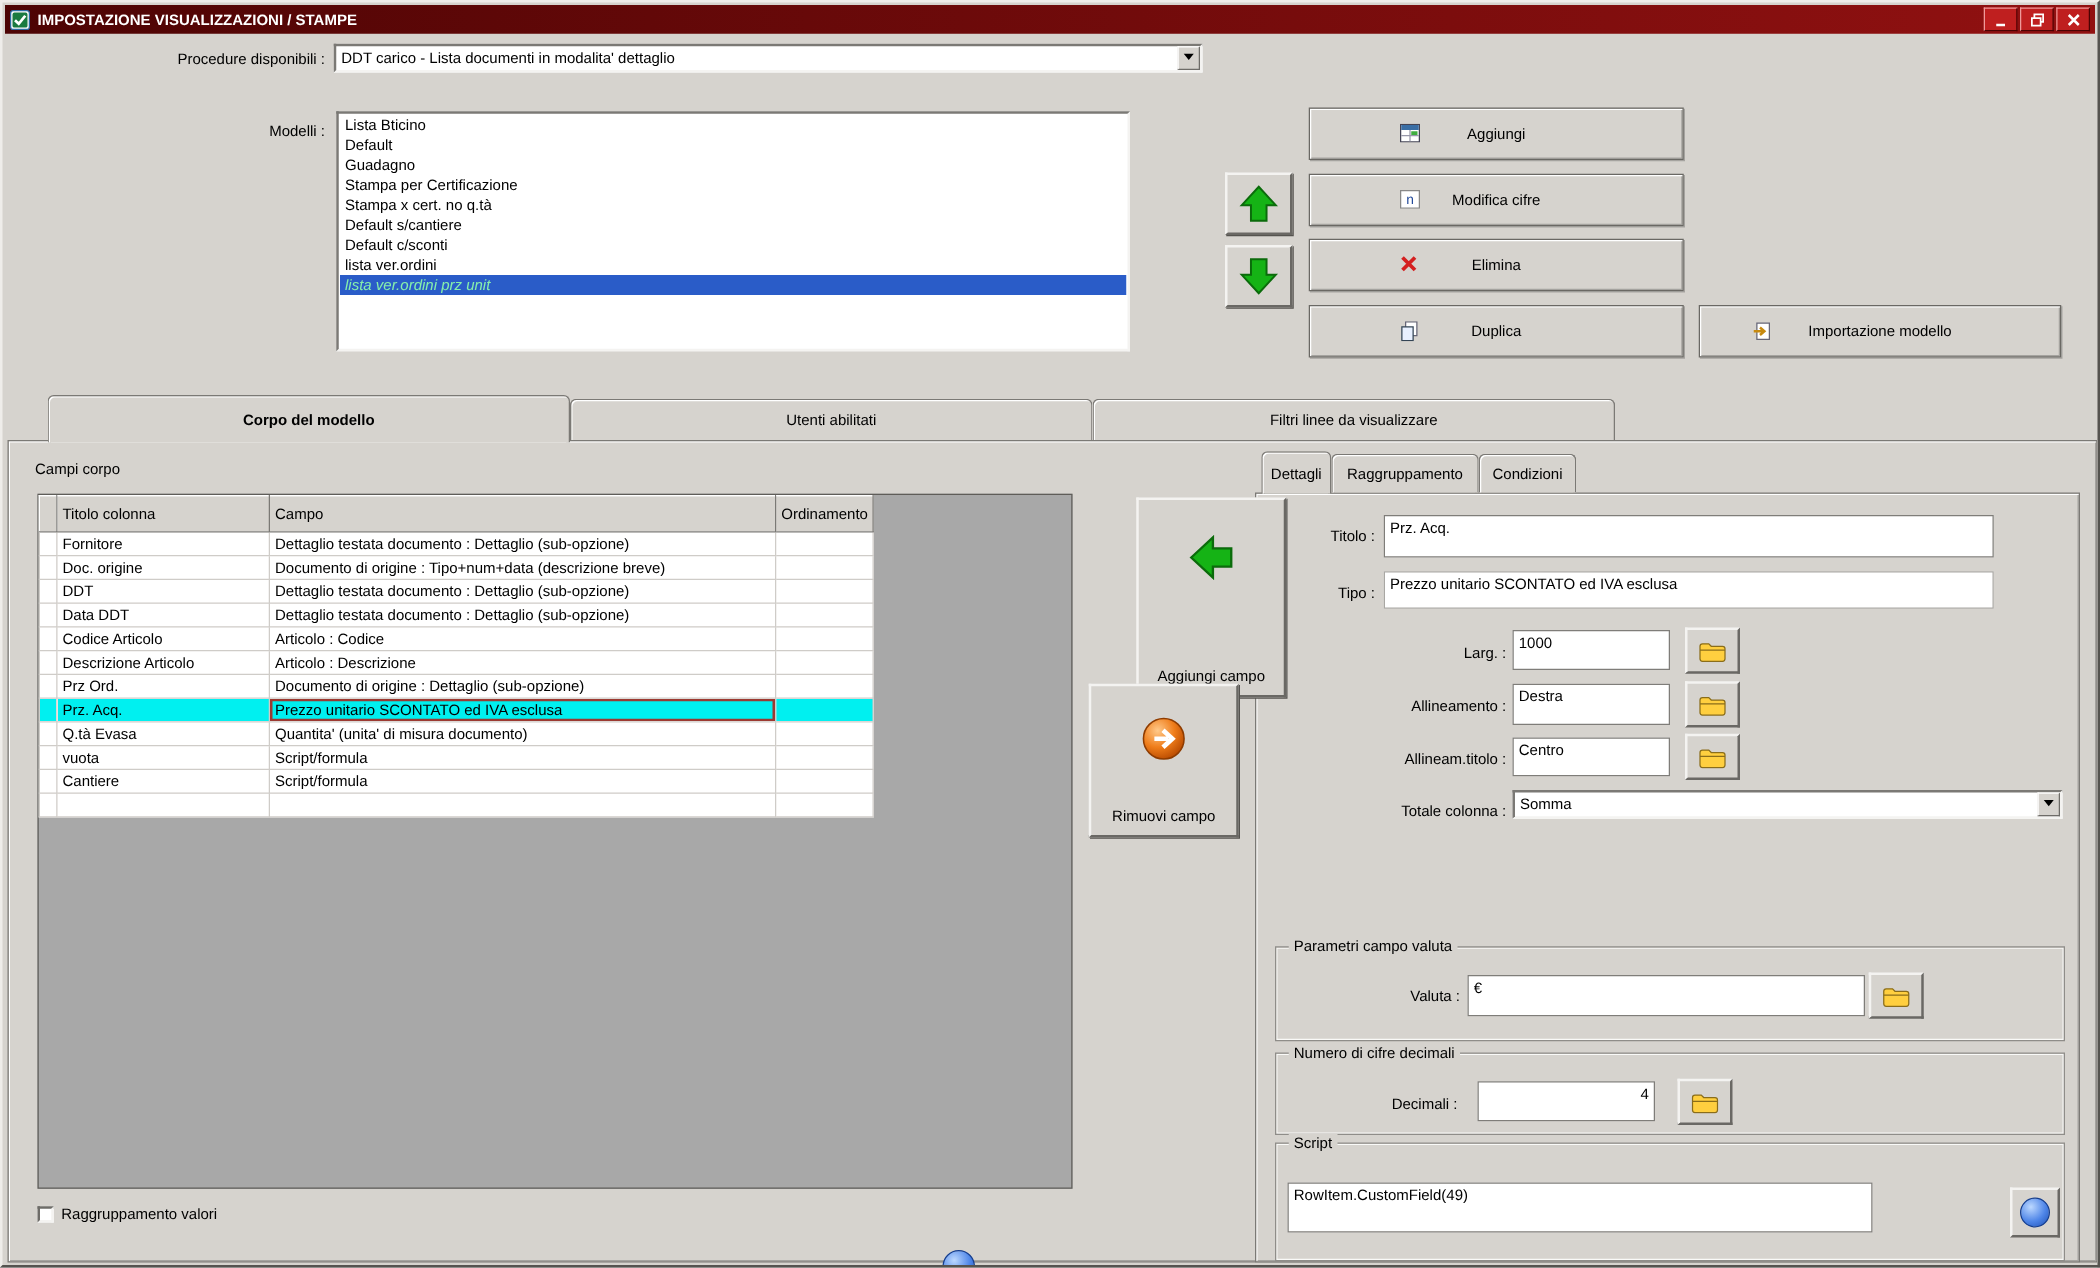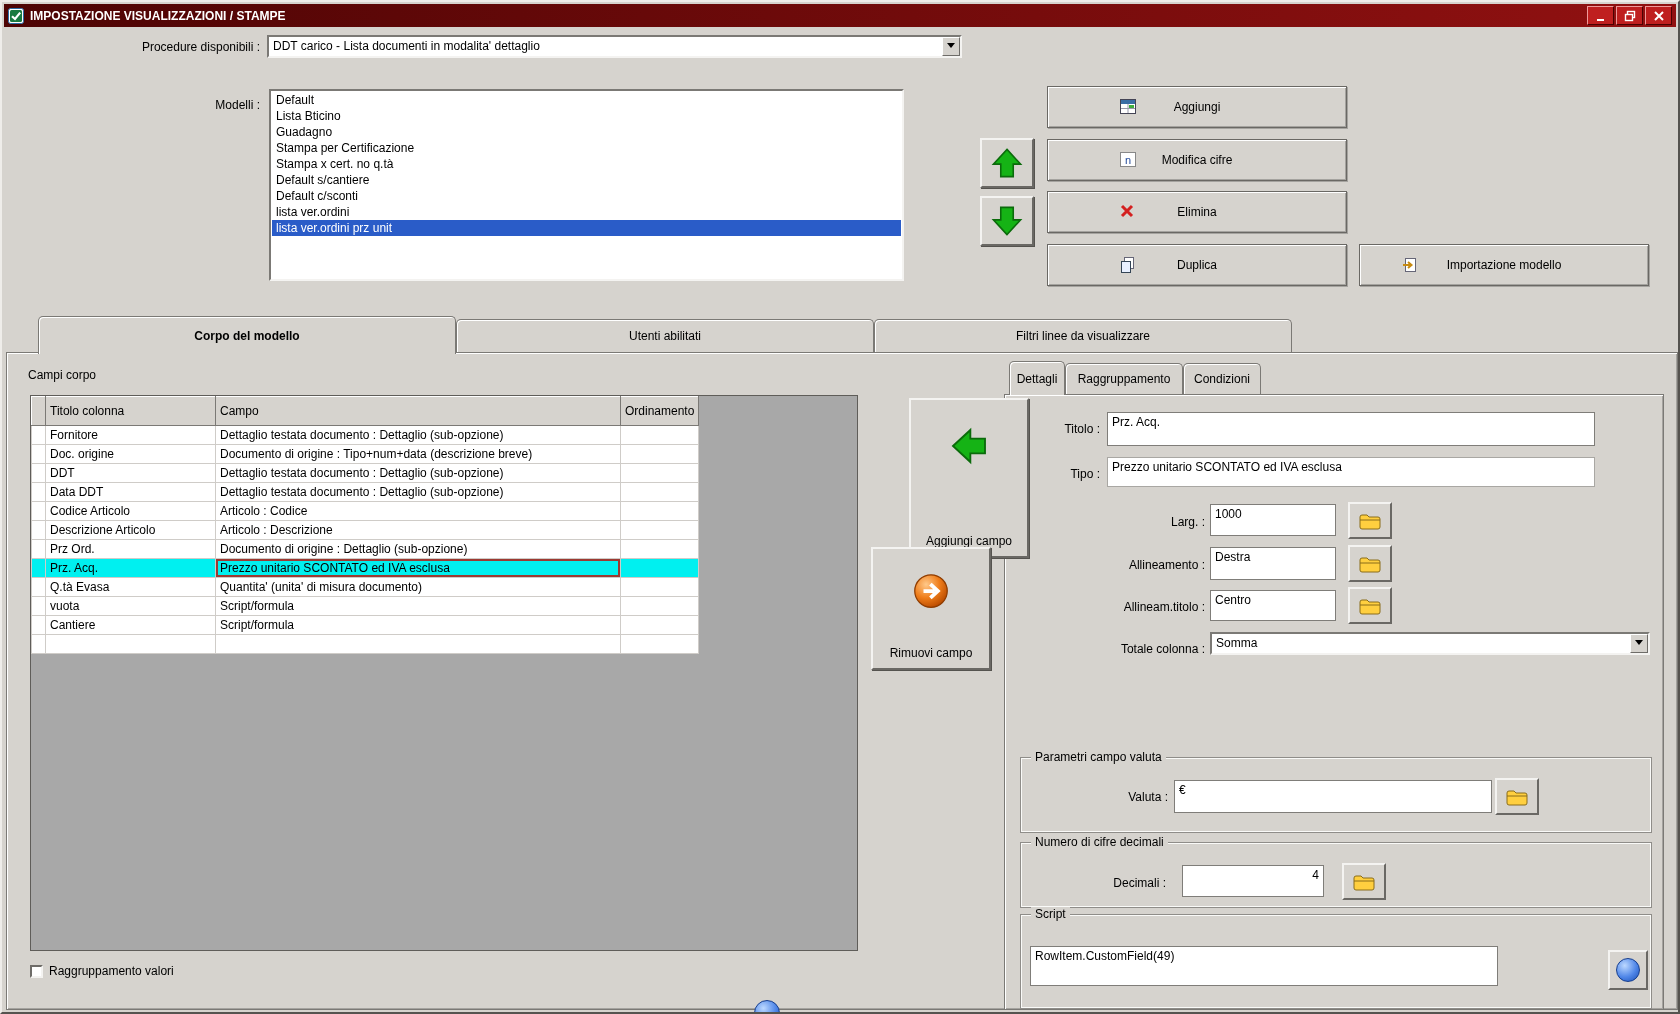--- a/index.html
+++ b/index.html
@@ -33,21 +33,21 @@
   .combo-btn {
     width:18px; background:#d6d3ce; display:flex; align-items:flex-start; justify-content:center;
     border:1px solid; border-color:#fff #6e6c68 #6e6c68 #fff;
   }
   .caret { width:0; height:0; border:4px solid transparent; border-top:5px solid #000; margin-top:5px; }
   .listbox {
     position:absolute; background:#fff; overflow:hidden; padding:1px;
     border:2px solid; border-color:#7b7975 #f4f3f1 #f4f3f1 #7b7975;
   }
   .lb-item { height:16px; line-height:16px; padding:0 4px; white-space:nowrap; }
-  .lb-item.selected { background:#2a5cc8; color:#ffffff; }
+  .lb-item.selected { background:#2a5cc8; color:#86efac;font-style:italic; }
   .btn3d {
     position:absolute; background:#d6d3ce;
     border:2px solid; border-color:#f4f3f1 #6a6864 #6a6864 #f4f3f1;
     box-shadow:1px 1px 0 #55534f;
     display:flex; align-items:center; justify-content:center;
   }
   .action-btn {
     position:absolute; background:#d6d3ce;
     border:1px solid #6a6864;
     box-shadow:inset 1px 1px 0 #fff, inset -1px -1px 0 #a5a39f, 1px 1px 0 #a5a39f;
@@ -155,22 +155,22 @@
   <div class="lbl" style="left:84px; top:38px; width:174px;">Procedure disponibili :</div>
   <div class="combo" style="left:265px; top:33px; width:695px; height:23px;">
     <span class="combo-text">DDT carico - Lista documenti in modalita' dettaglio</span>
     <span class="combo-btn">
         <span class="caret"></span>
       </span>
   </div>
 
   <div class="lbl" style="left:180px; top:96px; width:78px;">Modelli :</div>
   <div class="listbox" style="left:267px; top:87px; width:635px; height:192px;">
+      <div class="lb-item">Lista Bticino</div>
       <div class="lb-item">Default</div>
-      <div class="lb-item">Lista Bticino</div>
       <div class="lb-item">Guadagno</div>
       <div class="lb-item">Stampa per Certificazione</div>
       <div class="lb-item">Stampa x cert. no q.tà</div>
       <div class="lb-item">Default s/cantiere</div>
       <div class="lb-item">Default c/sconti</div>
       <div class="lb-item">lista ver.ordini</div>
       <div class="lb-item selected">lista ver.ordini prz unit</div>
     </div>
 
   <div class="btn3d" style="left:978px; top:136px; width:54px; height:50px;">

